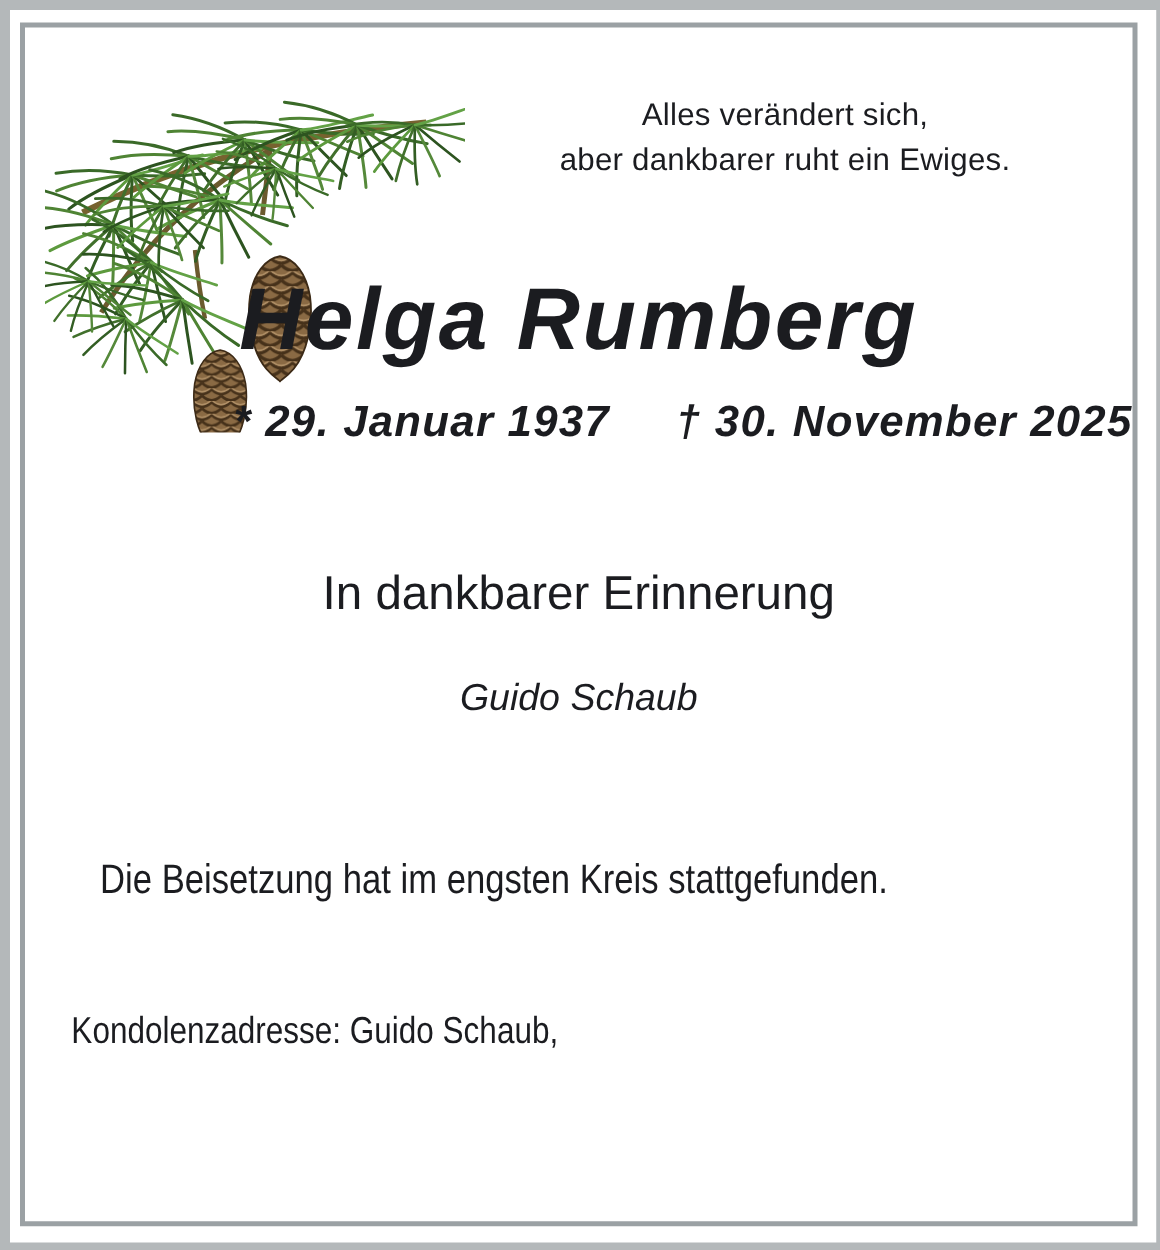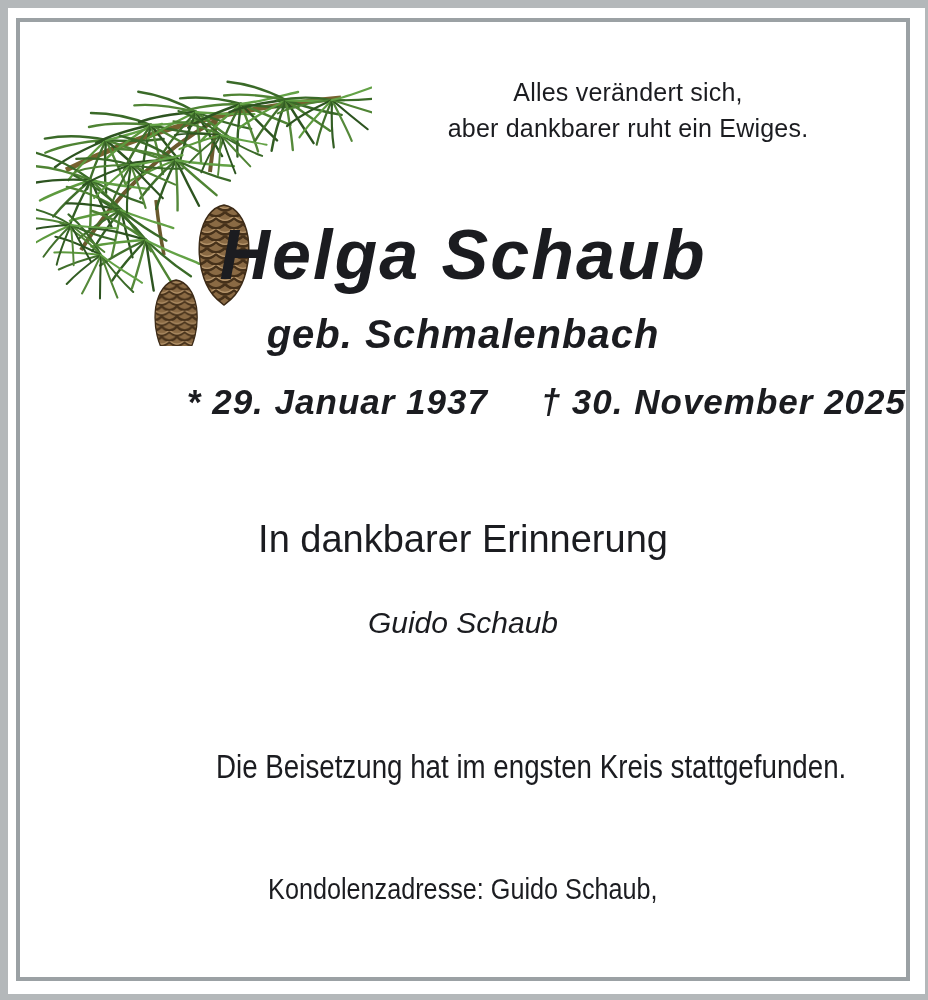--- a/index.html
+++ b/index.html
@@ -72,26 +72,25 @@
     text-align:center;
     font-size:38px;line-height:1.4;
   }
   .mourner{
     margin-top:36px;
     text-align:center;
     font-size:30px;line-height:1.4;font-style:italic;
   }
   .burial{
     margin-top:100px;
-    text-align:right;
+    text-align:left;
     font-size:33px;line-height:1.4;
   }
   .condolence{
     margin-top:76px;
-    text-align:center;
     font-size:30px;line-height:1.45;
   }
   .narrow{
     display:inline-block;
     transform:scaleX(0.84);
     white-space:nowrap;
   }
 </style>
 </head>
 <body>
@@ -152,23 +151,22 @@
       <use href="#cone" transform="translate(118,240) scale(0.85)"></use>
     </svg>
 
     <div class="text-col">
 
       <div class="epigraph">
         <div>Alles verändert sich,</div>
         <div>aber dankbarer ruht ein Ewiges.</div>
       </div>
 
-      <div class="name">Helga Schaub</div>
+      <div class="name">Helga Rumberg</div>
 
-      <div class="maiden">geb. Schmalenbach</div>
 
       <div class="dates">
         <span class="birth">* 29. Januar 1937</span>
         <span class="death">† 30. November 2025</span>
       </div>
 
       <div class="remembrance">In dankbarer Erinnerung</div>
 
       <div class="mourner">Guido Schaub</div>
 

